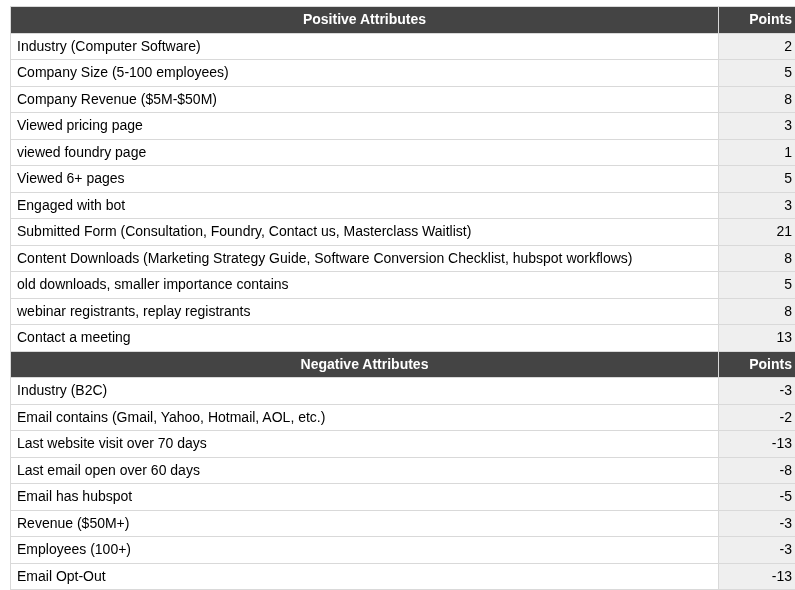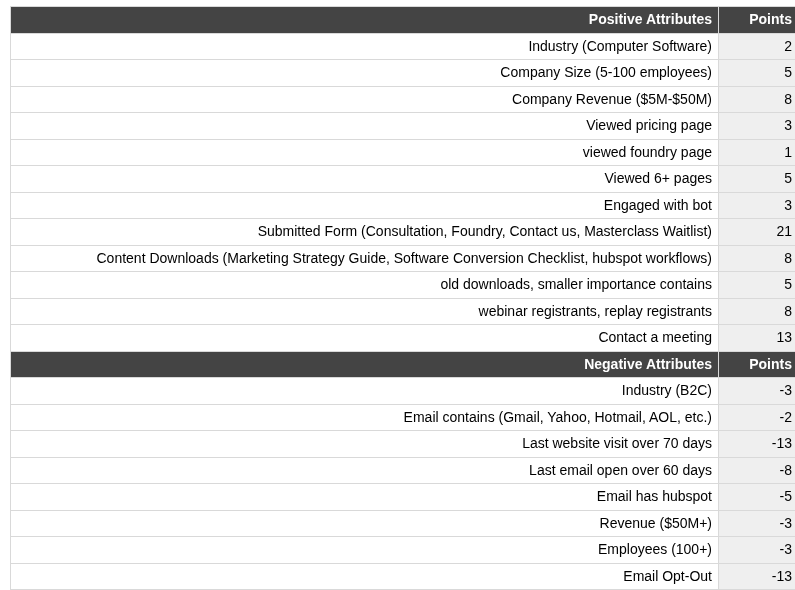--- a/index.html
+++ b/index.html
@@ -25,31 +25,31 @@
   th, td {
     border: 1px solid #d9d9d9;
     padding: 4px 6px;
     vertical-align: bottom;
     line-height: 1.25;
   }
   th {
     background: #444444;
     color: #ffffff;
     font-weight: bold;
-    text-align: right;
+    text-align: center;
   }
   td.points, th.points {
     text-align: right;
     background: #efefef;
   }
   th.points {
     background: #444444;
   }
   td.attr {
-    text-align: right;
+    text-align: left;
     word-wrap: break-word;
   }
 </style>
 </head>
 <body>
 
 <div class="wrap">
   <table>
     <colgroup>
       <col class="attr">

